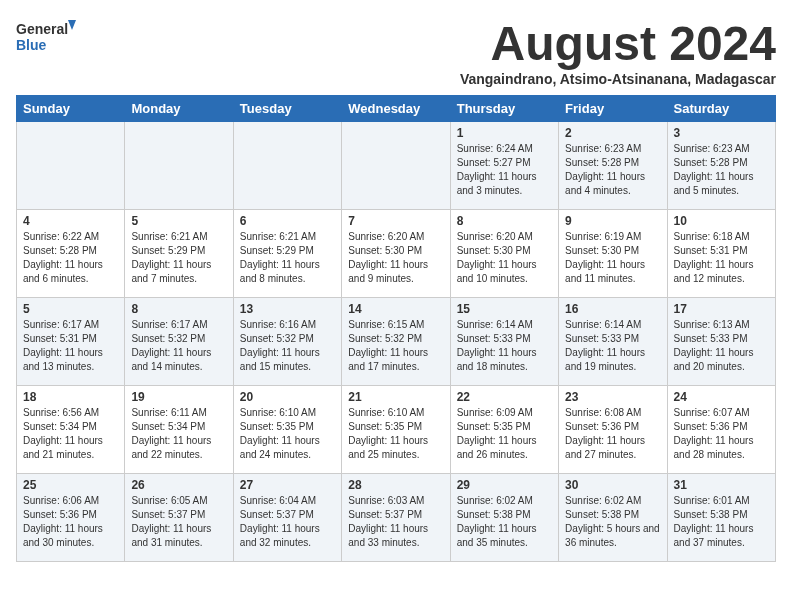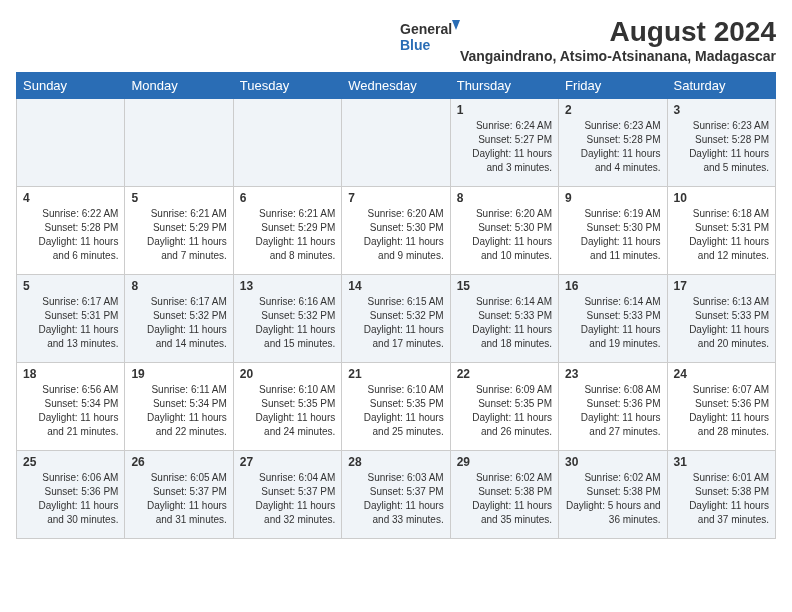--- a/index.html
+++ b/index.html
@@ -6,53 +6,53 @@
     body {
       font-family: Arial, Helvetica, sans-serif;
       background: #fff;
       width: 792px;
       min-height: 612px;
       padding: 16px;
     }
     .header-section {
       display: flex;
       align-items: flex-start;
-      justify-content: flex-end;
+      justify-content: space-between;
       margin-bottom: 8px;
     }
     .logo {
       display: flex;
       align-items: center;
       gap: 4px;
     }
     .title-section {
       text-align: right;
     }
     .month-year {
-      font-size: 28px;
+      font-size: 48px;
       font-weight: bold;
       color: #333;
     }
     .location {
       font-size: 14px;
       color: #333;
       font-weight: bold;
     }
     .calendar-table {
       width: 100%;
       border-collapse: collapse;
       table-layout: fixed;
     }
     .calendar-table th {
       background-color: #2a6db5;
       color: #fff;
       text-align: left;
       padding: 5px 6px;
       font-size: 13px;
-      font-weight: normal;
+      font-weight: bold;
       border: 1px solid #2a6db5;
     }
     .calendar-table td {
       border: 1px solid #ccc;
       vertical-align: top;
       padding: 4px 6px;
       font-size: 10.5px;
       color: #333;
       height: 88px;
       background: #fff;
@@ -66,21 +66,20 @@
     .day-number {
       font-weight: bold;
       font-size: 12px;
       margin-bottom: 2px;
       display: block;
     }
     .cell-content {
       font-size: 10px;
       line-height: 1.4;
       color: #333;
-      text-align: right;
     }
     .empty-cell {
       background-color: #f0f4f8 !important;
     }
   </style>
 </head>
 <body>
 
 <div class="header-section">
   <div class="logo">

